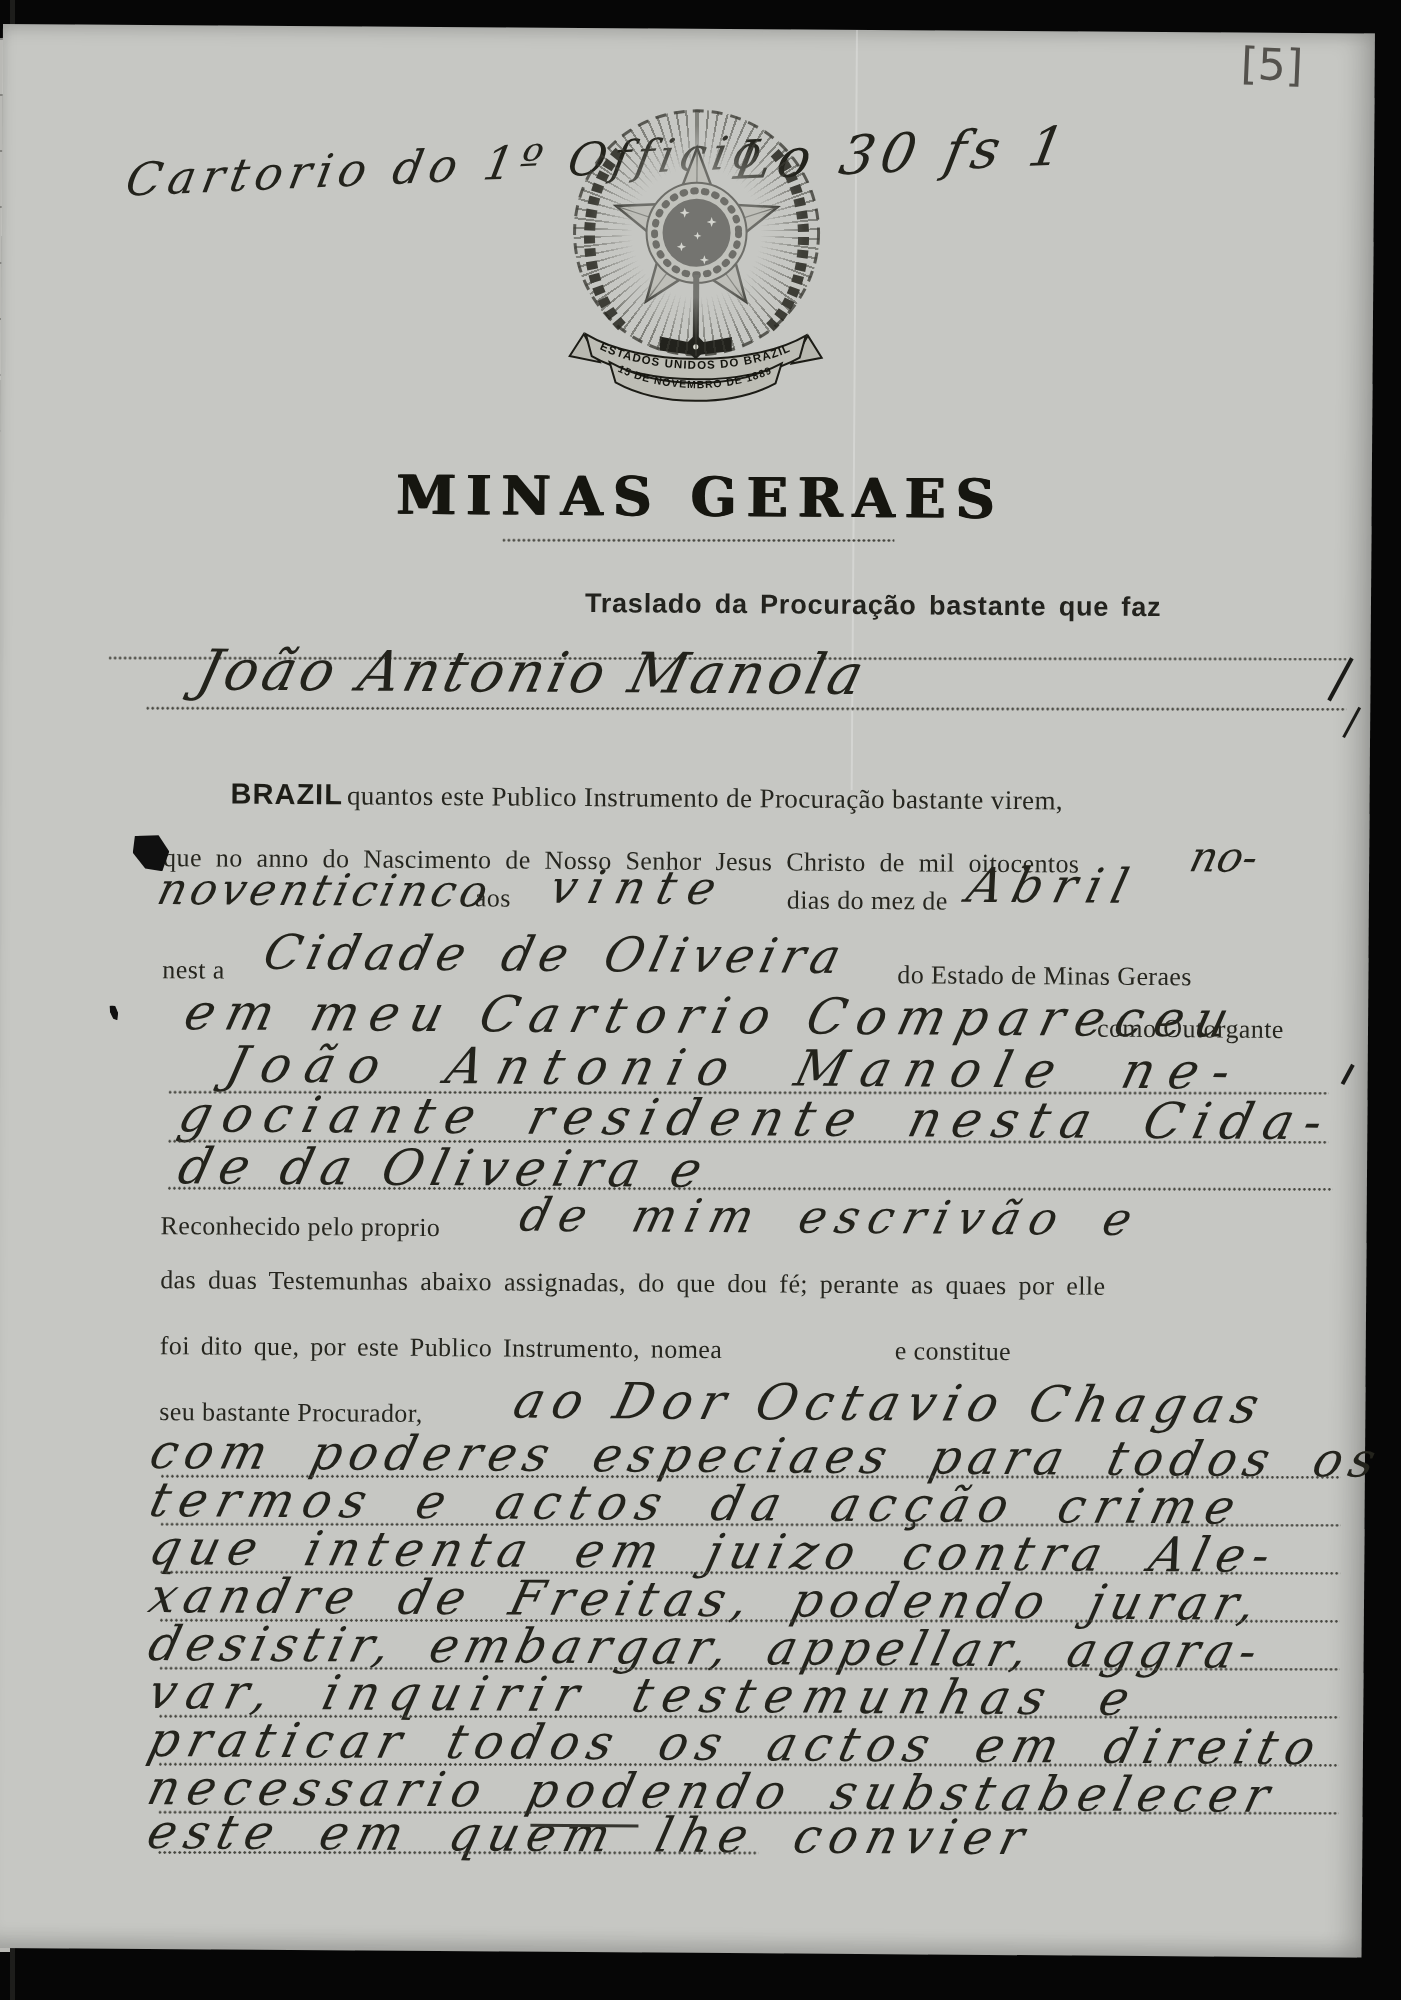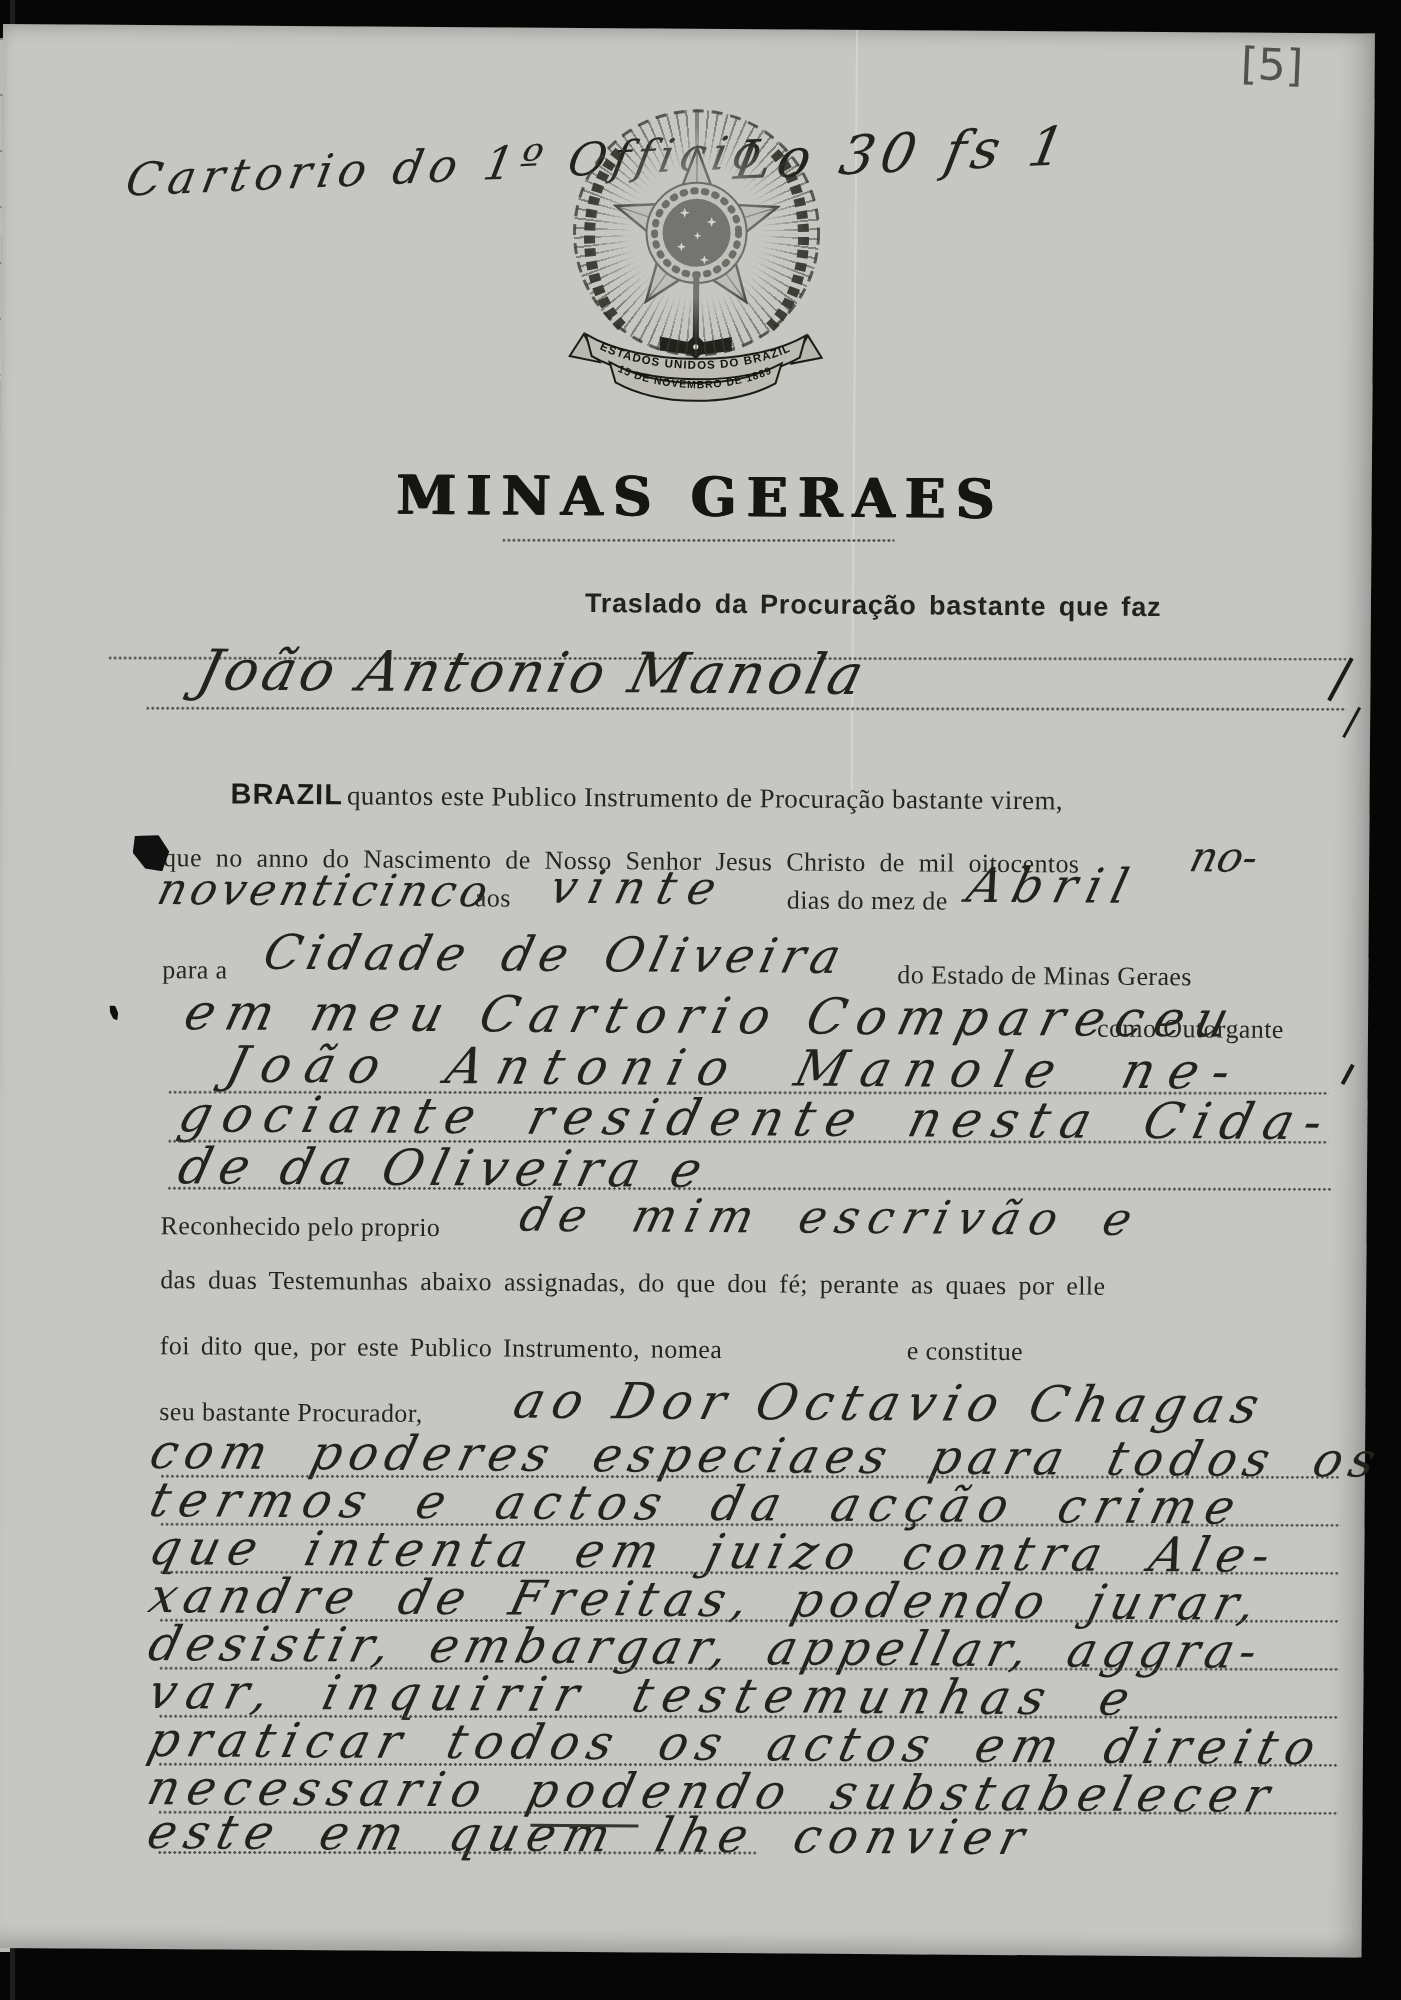--- a/index.html
+++ b/index.html
@@ -121,41 +121,41 @@
 
     <div class="abs pr" style="left:166px;top:818px;word-spacing:7px;">que no anno do Nascimento de Nosso Senhor Jesus Christo de mil oitocentos</div>
     <div class="abs hw" style="left:1188px;top:800px;font-size:42px;">no-</div>
 
     <div class="abs hw" style="left:156px;top:838px;font-size:44px;letter-spacing:4px;">noventicinco</div>
     <div class="abs pr" style="left:478px;top:856px;">aos</div>
     <div class="abs hw" style="left:548px;top:832px;font-size:46px;letter-spacing:12px;">vinte</div>
     <div class="abs pr" style="left:790px;top:856px;">dias do mez de</div>
     <div class="abs hw" style="left:965px;top:826px;font-size:48px;letter-spacing:10px;">Abril</div>
 
-    <div class="abs pr" style="left:166px;top:930px;">para a</div>
+    <div class="abs pr" style="left:166px;top:930px;">nest a</div>
     <div class="abs hw" style="left:262px;top:898px;font-size:48px;letter-spacing:6px;word-spacing:10px;">Cidade de Oliveira</div>
     <div class="abs pr" style="left:901px;top:930px;">do Estado de Minas Geraes</div>
 
     <div class="abs hw" style="left:183px;top:958px;font-size:50px;letter-spacing:11px;">em meu Cartorio Compareceu</div>
     <div class="abs pr" style="left:1101px;top:982px;">como Outorgante</div>
 
     <div class="abs hw" style="left:225px;top:1010px;font-size:50px;letter-spacing:14px;word-spacing:24px;">João Antonio Manole ne-</div>
     <div class="dr" style="left:173px;top:1062px;width:1160px;"></div>
     <div class="abs hw" style="left:178px;top:1060px;font-size:50px;letter-spacing:11px;word-spacing:16px;">gociante residente nesta Cida-</div>
     <div class="dr" style="left:173px;top:1111px;width:1160px;"></div>
     <div class="abs hw" style="left:178px;top:1112px;font-size:50px;letter-spacing:8px;">de da Oliveira e</div>
     <div class="dr" style="left:173px;top:1158px;width:1165px;"></div>
 
     <div class="abs pr" style="left:166px;top:1186px;">Reconhecido pelo proprio</div>
     <div class="abs hw" style="left:520px;top:1160px;font-size:46px;letter-spacing:9px;word-spacing:14px;">de mim escrivão e</div>
 
     <div class="abs pr" style="left:166px;top:1240px;word-spacing:5px;">das duas Testemunhas abaixo assignadas, do que dou fé; perante as quaes por elle</div>
 
     <div class="abs pr" style="left:166px;top:1306px;word-spacing:4px;">foi dito que, por este Publico Instrumento, nomea</div>
-    <div class="abs pr" style="left:901px;top:1306px;margin-left:12px;">e constitue</div>
+    <div class="abs pr" style="left:901px;top:1306px;">e constitue</div>
 
     <div class="abs pr" style="left:166px;top:1372px;">seu bastante Procurador,</div>
     <div class="abs hw" style="left:515px;top:1344px;font-size:50px;letter-spacing:8px;">ao Dor Octavio Chagas</div>
 
     <div class="abs hw" style="left:152px;top:1398px;font-size:48px;letter-spacing:7px;word-spacing:16px;">com poderes especiaes para todos os</div>
     <div class="dr" style="left:168px;top:1446px;width:1180px;"></div>
     <div class="abs hw" style="left:152px;top:1446px;font-size:48px;letter-spacing:9px;word-spacing:18px;">termos e actos da acção crime</div>
     <div class="dr" style="left:168px;top:1494px;width:1180px;"></div>
     <div class="abs hw" style="left:152px;top:1494px;font-size:48px;letter-spacing:8px;word-spacing:18px;">que intenta em juizo contra Ale-</div>
     <div class="dr" style="left:168px;top:1542px;width:1180px;"></div>

